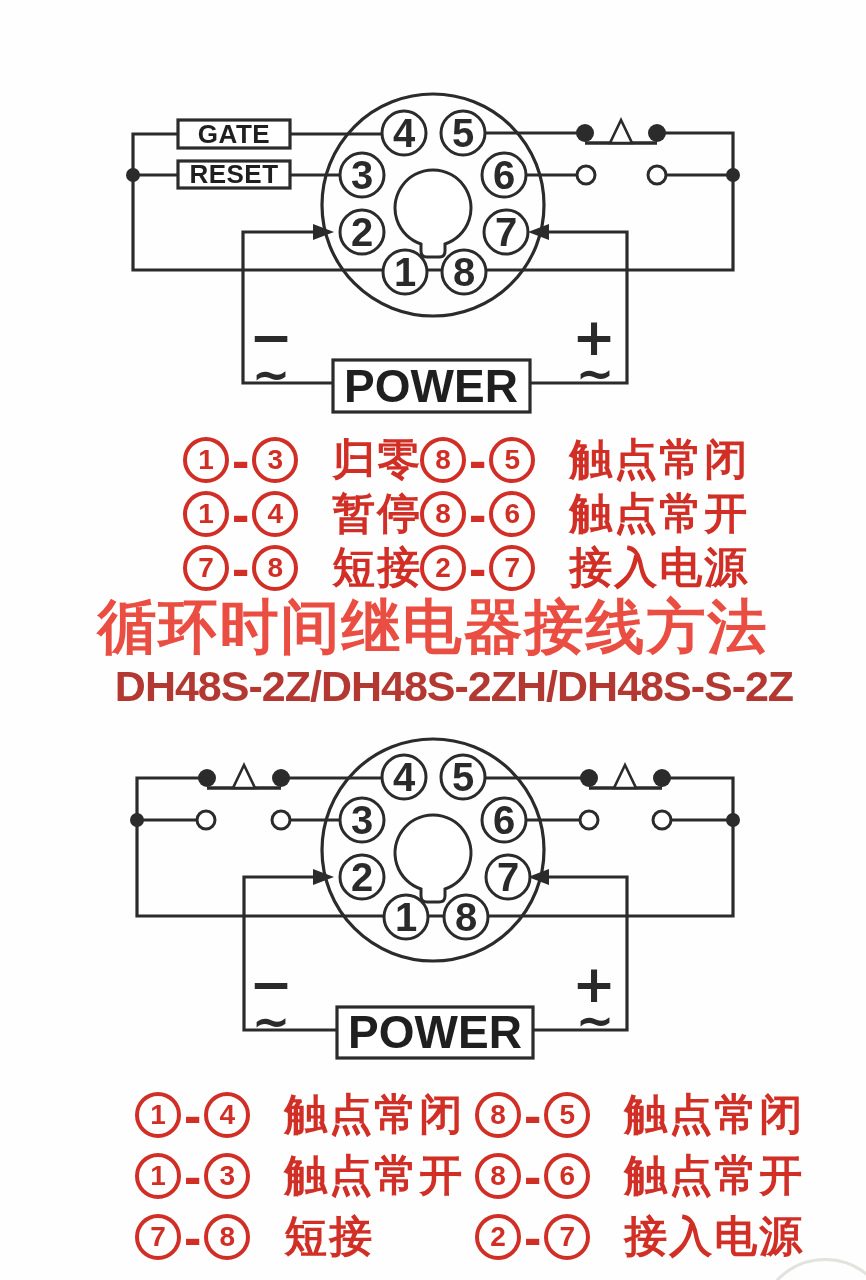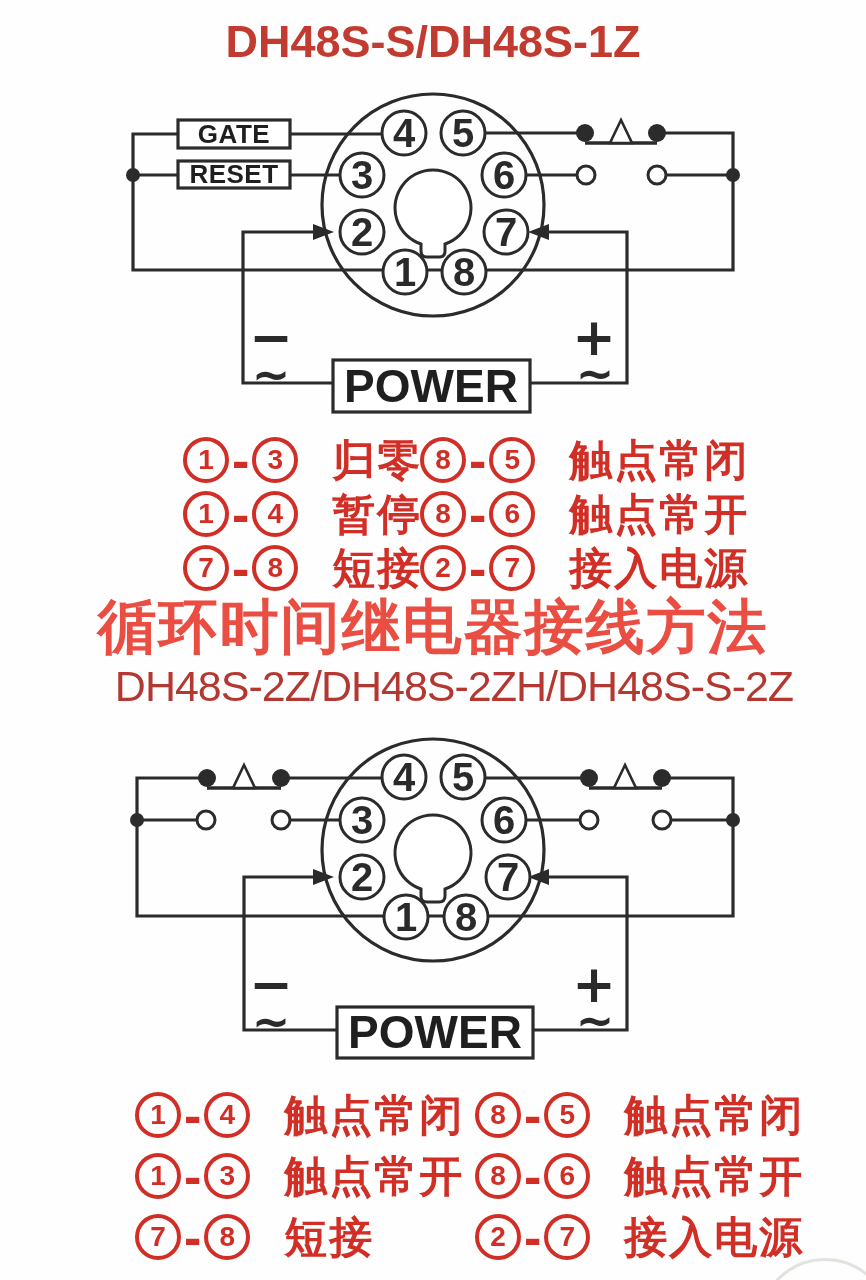--- a/index.html
+++ b/index.html
@@ -6,21 +6,21 @@
   #page {
     position:relative; width:866px; height:1280px; overflow:hidden;
     background:#fefefe;
     font-family:"Liberation Sans","DejaVu Sans",sans-serif;
   }
   .abs { position:absolute; }
   .ctr { left:0; right:0; text-align:center; }
 
   #title1 { top:16px; font-size:45px; font-weight:800; color:var(--model1-red,#c23b31); letter-spacing:0px; }
   #section-title { top:588px; font-size:59px; font-weight:900; color:var(--section-red,#ea4d41); letter-spacing:2px; }
-  #title2 { top:662px; font-size:43px; font-weight:400; color:var(--model2-red,#b43832); letter-spacing:-1px;padding-left:42px; }
+  #title2 { top:662px; font-size:43px; font-weight:700; color:var(--model2-red,#b43832); letter-spacing:-1px;padding-left:42px; }
   #watermark1 { left:354px; top:314px; width:170px; text-align:center; font-size:30px; font-weight:800;
                 color:var(--watermark-red,#e64c4c); letter-spacing:2px; }
 
   svg.diag { position:absolute; left:0; }
   .wire { stroke:var(--line,#2b2b2b); stroke-width:3.2; fill:none; stroke-linejoin:miter; stroke-linecap:square; }
   .bar  { stroke:var(--line,#2b2b2b); stroke-width:3.6; fill:none; }
   .jdot { fill:var(--line,#2b2b2b); }
   .cdot { fill:var(--line,#2b2b2b); }
   .nocirc { fill:#ffffff; stroke:var(--line,#2b2b2b); stroke-width:3; }
   .tri { fill:#ffffff; stroke:var(--line,#2b2b2b); stroke-width:2.6; }
@@ -41,31 +41,30 @@
               fill:#2a2a2a; text-anchor:middle; }
 
   .anno { position:absolute; display:flex; align-items:center; height:48px; }
   .cnum { box-sizing:border-box; flex:0 0 auto; width:46px; height:46px; border:4px solid var(--anno-red,#d12e26);
           border-radius:50%; color:var(--anno-red,#d12e26); font-size:28px; font-weight:800;
           display:flex; align-items:center; justify-content:center; line-height:1; }
   .dash { color:var(--anno-red,#d12e26); font-weight:900; font-size:52px; line-height:38px;
           margin:0 3px; display:flex; align-items:center; }
   .alabel { margin-left:34px; font-size:43px; font-weight:900; color:var(--anno-red,#d12e26);
             letter-spacing:2px; line-height:48px; white-space:nowrap;
-            font-family:Liberation Sans, sans-serif; }
+            font-family:Liberation Serif, serif; }
 
   #corner-mark { left:758px; top:1258px; width:128px; height:128px; border:3px solid #e2e2de;
                  border-radius:50%; }
 </style>
 </head>
 <body>
 
 <div id="page">
 
-  <div class="abs ctr" id="title1">DH48S-S/DH48S-1Z</div>
 
   <svg class="diag" style="top:85px" width="866" height="360" viewBox="0 85 866 360">
 
     <path class="wire" d="M404,134 H133 V270 H733 V133 H657"></path>
     <path class="wire" d="M585,133 H463"></path>
     <path class="wire" d="M362,175 H133"></path>
     <path class="wire" d="M504,175 H577 M666,175 H733"></path>
     <path class="wire" d="M322,232 H243 V383 H333"></path>
     <path class="wire" d="M548,232 H627 V383 H530"></path>
 

